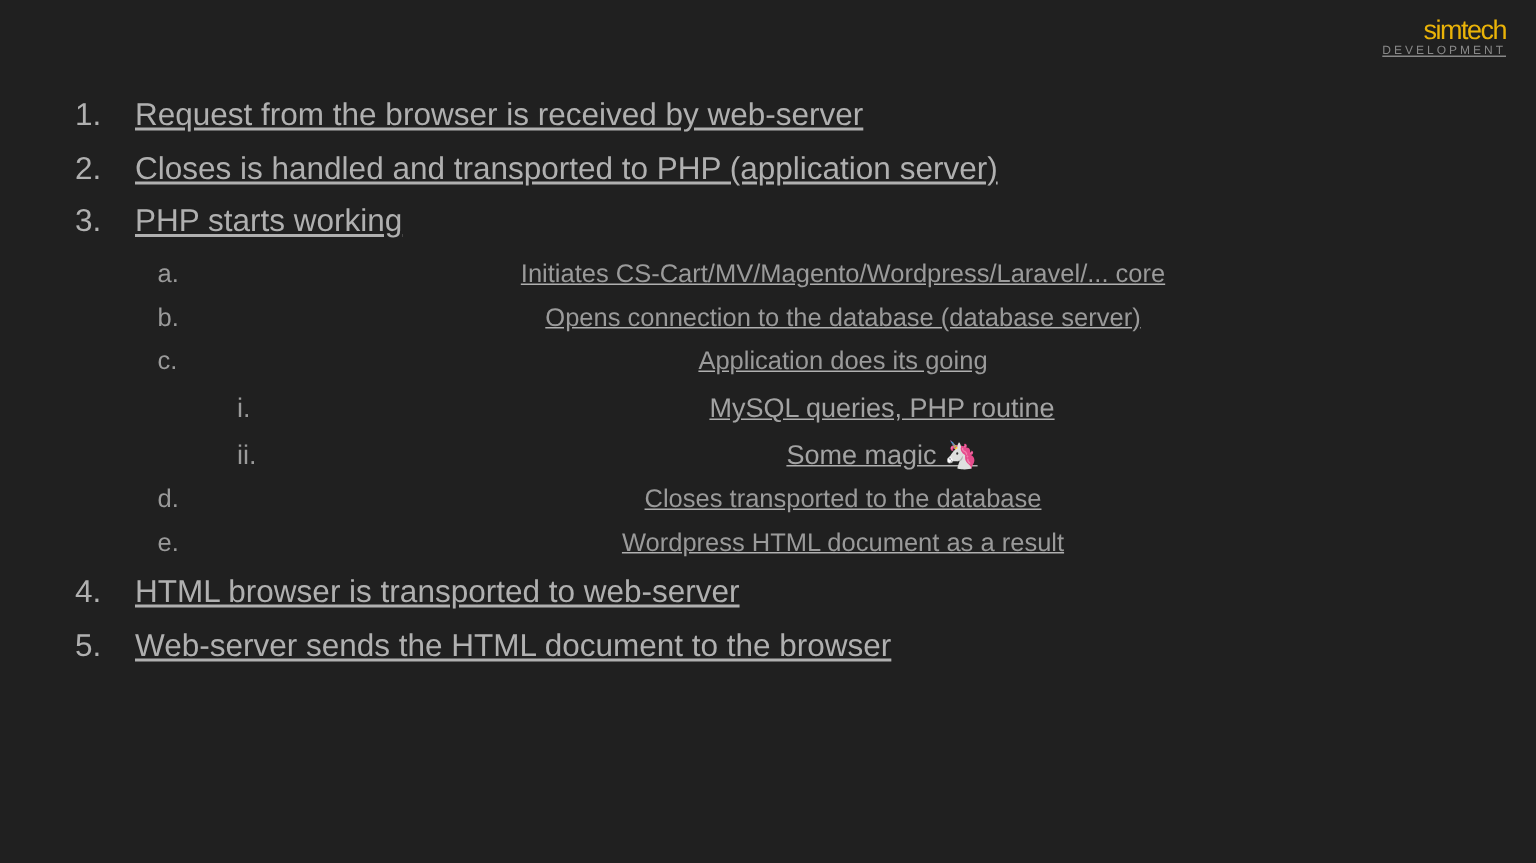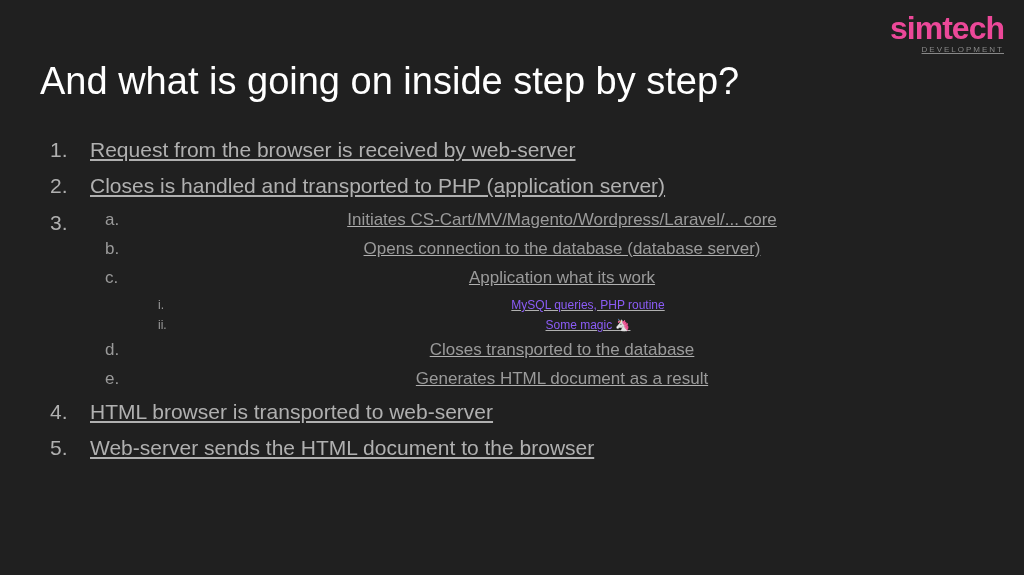--- a/index.html
+++ b/index.html
@@ -17,23 +17,23 @@
       overflow: hidden;
     }
     .logo {
       position: absolute;
       top: 10px;
       right: 20px;
       text-align: right;
     }
     .logo-main {
       font-family: Arial, sans-serif;
-      font-size: 32px;
-      font-weight: bold;
-      color: #ec4899;
+      font-size: 18px;
+      font-weight: normal;
+      color: #eab308;
       letter-spacing: -1px;
     }
     .logo-sub {
       font-size: 8px;
       color: #888;
       letter-spacing: 2px;
       margin-top: -2px;
       text-decoration: underline;
     }
     .content {
@@ -87,56 +87,56 @@
     }
     ol.level3 {
       list-style: none;
       counter-reset: l3;
       margin-top: 2px;
     }
     ol.level3 > li {
       counter-increment: l3;
       position: relative;
       padding-left: 52px;
-      font-size: 12px;
-      color: #8b5cf6;
+      font-size: 18px;
+      color: #a3a3a3;
       line-height: 1.7;
     }
     ol.level3 > li::before {
       content: counter(l3, lower-roman) ".";
       position: absolute;
       left: 18px;
       color: #9a9a9a;
     }
   </style>
 </head>
 <body>
 
 <div class="logo">
   <div class="logo-main">simtech</div>
   <div class="logo-sub">DEVELOPMENT</div>
 </div>
 
 <div class="content">
-  <h1 class="title">And what is going on inside step by step?</h1>
 
   <ol class="level1">
     <li><span>Request from the browser is received by web-server</span></li>
     <li><span>Closes is handled and transported to PHP (application server)</span></li>
     <li>
+      <span>PHP starts working</span>
       <ol class="level2">
         <li><span>Initiates CS-Cart/MV/Magento/Wordpress/Laravel/... core</span></li>
         <li><span>Opens connection to the database (database server)</span></li>
         <li>
-          <span>Application what its work</span>
+          <span>Application does its going</span>
           <ol class="level3">
             <li><span>MySQL queries, PHP routine</span></li>
             <li><span>Some magic 🦄</span></li>
           </ol>
         </li>
         <li><span>Closes transported to the database</span></li>
-        <li><span>Generates HTML document as a result</span></li>
+        <li><span>Wordpress HTML document as a result</span></li>
       </ol>
     </li>
     <li><span>HTML browser is transported to web-server</span></li>
     <li><span>Web-server sends the HTML document to the browser</span></li>
   </ol>
 </div>
 
 </body></html>

